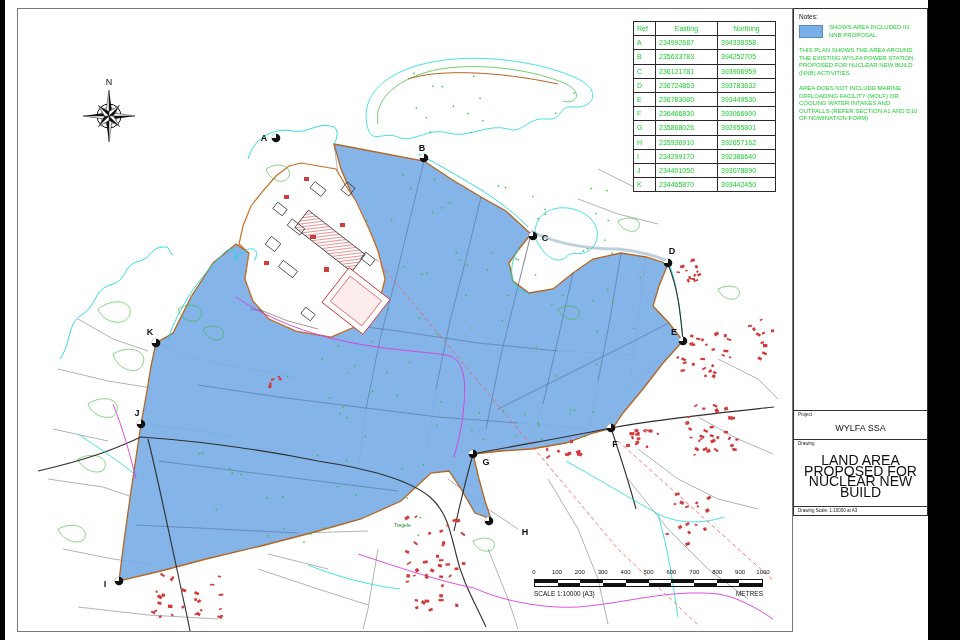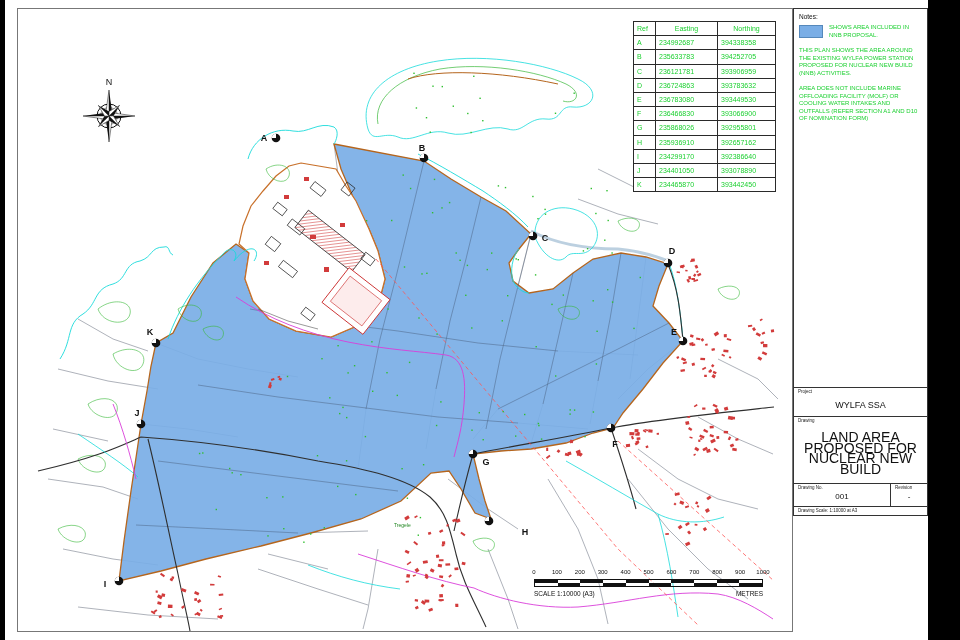--- a/index.html
+++ b/index.html
@@ -758,25 +758,15 @@
       <p class="gtext">AREA DOES NOT INCLUDE MARINE OFFLOADING FACILITY (MOLF) OR COOLING WATER INTAKES AND OUTFALLS (REFER SECTION A1 AND D10 OF NOMINATION FORM)</p>
     </div>
     <div class="tb-project">
       <div class="tiny-label">Project</div>
       <div class="tb-project-name">WYLFA SSA</div>
     </div>
     <div class="tb-drawing">
       <div class="tiny-label">Drawing</div>
       <div class="tb-drawing-name">LAND AREA PROPOSED FOR NUCLEAR NEW BUILD</div>
     </div>
-    <div class="tb-numrow">
-      <div class="tb-no">
-        <div class="tiny-label">Drawing No.</div>
-        <div class="tb-val">001</div>
-      </div>
-      <div class="tb-rev">
-        <div class="tiny-label">Revision</div>
-        <div class="tb-val">-</div>
-      </div>
-    </div>
     <div class="tb-scalenote">Drawing Scale: 1:10000 at A3</div>
   </div>
 </div>
 
 </body></html>

